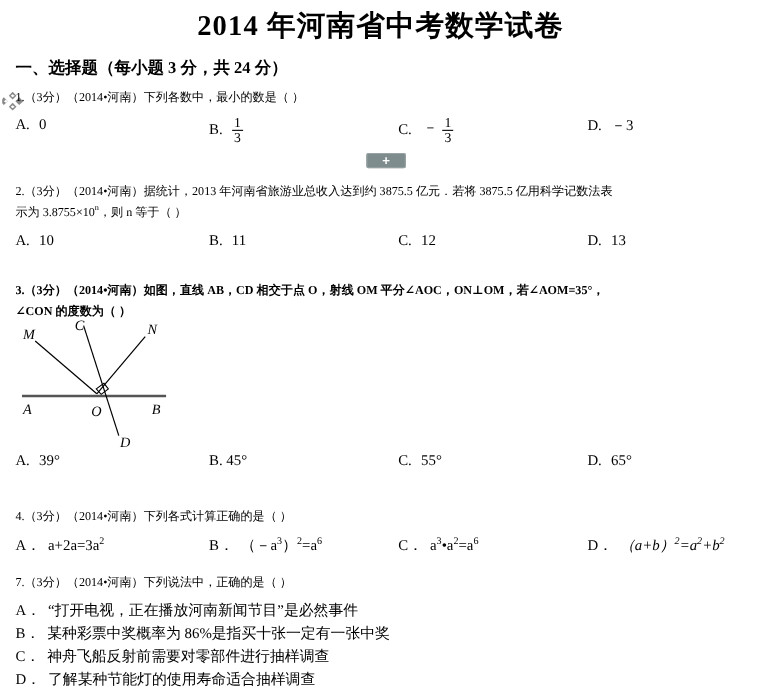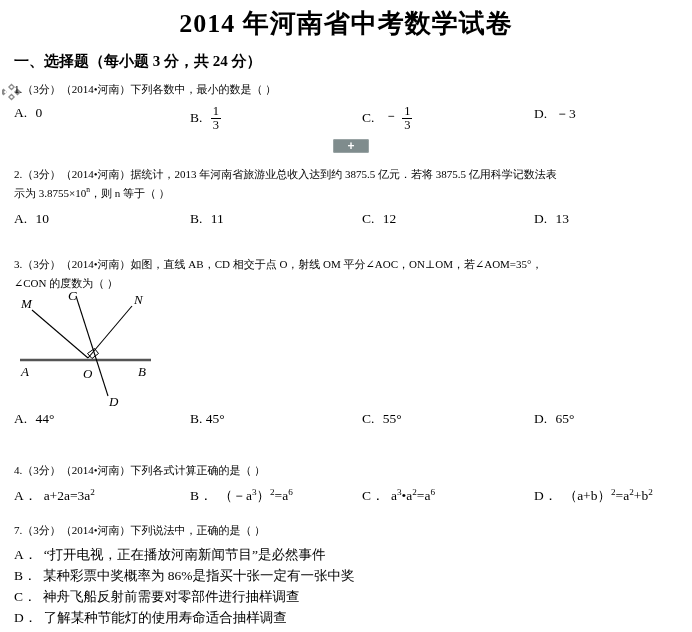--- a/index.html
+++ b/index.html
@@ -226,21 +226,21 @@
         <span>C.</span>
         <span style="margin-left:5px;">12</span>
       </div>
       <div class="opt col-d">
         <span>D.</span>
         <span style="margin-left:5px;">13</span>
       </div>
     </div>
   </div>
 
-  <div class="qblock" style="left:14px; top:255px; width:678px;">
+  <div class="qblock" style="left:14px; top:255px; width:678px;font-weight:bold;">
     <div class="qstem">3.（3分）（2014•河南）如图，直线 AB，CD 相交于点 O，射线 OM 平分∠AOC，ON⊥OM，若∠AOM=35°，</div>
     <div class="qstem">∠CON 的度数为（      ）</div>
   </div>
 
   <div class="geo-figure">
     <svg width="180" height="125" viewBox="0 0 180 125" aria-hidden="true">
 
       <line x1="12" y1="72" x2="143" y2="72" stroke="#555" stroke-width="2.4"></line>
 
       <line x1="68" y1="8" x2="100" y2="108" stroke="#000" stroke-width="1.1"></line>
@@ -257,21 +257,21 @@
       <text class="geo-label" x="13" y="88">A</text>
       <text class="geo-label" x="75" y="90">O</text>
       <text class="geo-label" x="130" y="88">B</text>
       <text class="geo-label" x="101" y="118">D</text>
     </svg>
   </div>
 
   <div class="opt-row" style="position:absolute; left:14px; top:411px; width:672px;">
     <div class="opt col-a">
       <span>A.</span>
-      <span style="margin-left:5px;">44°</span>
+      <span style="margin-left:5px;">39°</span>
     </div>
     <div class="opt col-b">
       <span>B.</span>
       <span style="margin-left:0;">45°</span>
     </div>
     <div class="opt col-c">
       <span>C.</span>
       <span style="margin-left:5px;">55°</span>
     </div>
     <div class="opt col-d">
@@ -291,21 +291,21 @@
       <div class="opt col-b">
         <span>B．</span>
         <span style="margin-left:3px;">（－a<sup>3</sup>）<sup>2</sup>=a<sup>6</sup></span>
       </div>
       <div class="opt col-c">
         <span>C．</span>
         <span style="margin-left:3px;">a<sup>3</sup>•a<sup>2</sup>=a<sup>6</sup></span>
       </div>
       <div class="opt col-d">
         <span>D．</span>
-        <span style="margin-left:3px;">（a+b）<sup>2</sup>=a<sup>2</sup>+b<sup>2</sup></span>
+        <span style="margin-left:3px;font-style:italic;">（a+b）<sup>2</sup>=a<sup>2</sup>+b<sup>2</sup></span>
       </div>
     </div>
   </div>
 
   <div class="qblock" style="left:14px; top:521px; width:678px;">
     <div class="qstem">7.（3分）（2014•河南）下列说法中，正确的是（      ）</div>
 
     <div class="opt-stack" style="margin-top:4px;">
       <div>
         <span>A．</span>

